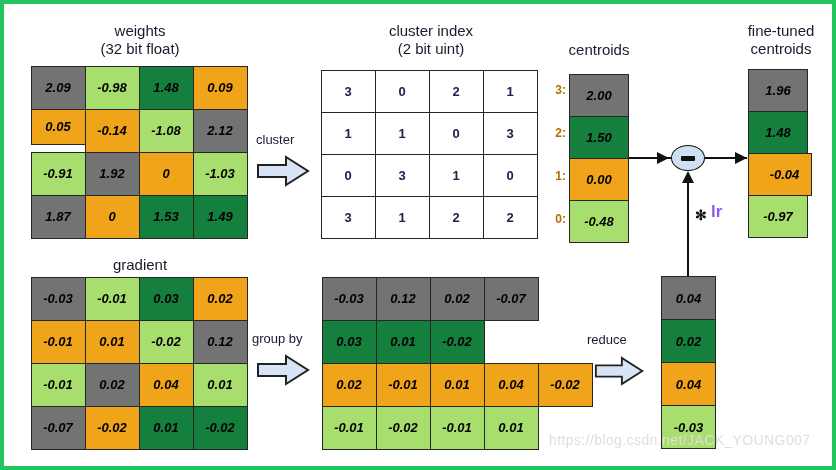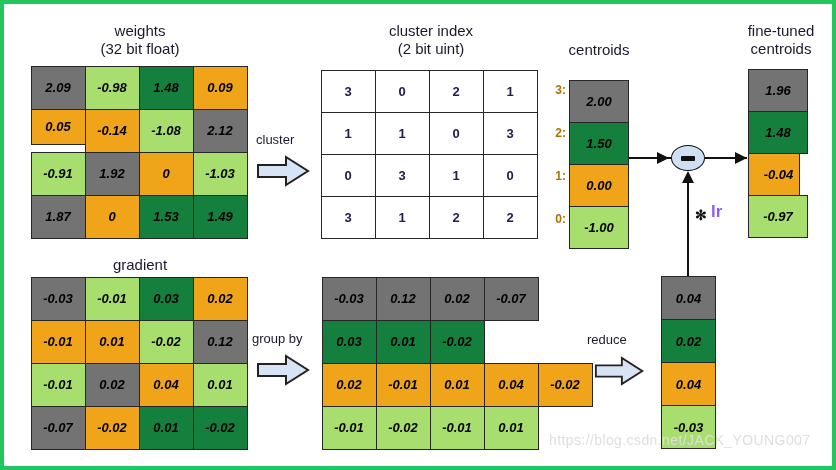--- a/index.html
+++ b/index.html
@@ -160,25 +160,25 @@
         <div class="cell c-white" style="width: 55px; height: 43px;">0</div>
       </div>
       <div class="grow">
         <div class="cell c-white" style="width: 55px; height: 43px;">3</div>
         <div class="cell c-white" style="width: 55px; height: 43px;">1</div>
         <div class="cell c-white" style="width: 55px; height: 43px;">2</div>
         <div class="cell c-white" style="width: 55px; height: 43px;">2</div>
       </div>
     </div>
 
-  <div class="vec" id="centroids-vec" style="left:565px;top:76px;justify-content:center;">
+  <div class="vec" id="centroids-vec" style="left:565px;top:70px;justify-content:center;">
       <div class="vcell c-blue" style="width: 60px; height: 43px;">2.00</div>
       <div class="vcell c-pink" style="width: 60px; height: 43px;">1.50</div>
       <div class="vcell c-orange" style="width: 60px; height: 43px;">0.00</div>
-      <div class="vcell c-green" style="width: 60px; height: 43px;">-1.00</div>
+      <div class="vcell c-green" style="width: 60px; height: 43px;">-0.48</div>
     </div>
   <div id="centroid-labels">
       <div class="vlabel" style="left: 544px; top: 79px; width: 18px;">3:</div>
       <div class="vlabel" style="left: 544px; top: 122px; width: 18px;">2:</div>
       <div class="vlabel" style="left: 544px; top: 165px; width: 18px;">1:</div>
       <div class="vlabel" style="left: 544px; top: 208px; width: 18px;">0:</div>
     </div>
 
   <div class="line" style="left:625px;top:153px;width:42px;height:2px;"></div>
   <svg style="position:absolute;left:653px;top:147px;" width="14" height="14" viewBox="0 0 14 14">
@@ -197,21 +197,21 @@
   <svg style="position:absolute;left:677px;top:167px;" width="14" height="14" viewBox="0 0 14 14">
     <polygon points="1,12 7,0 13,12" fill="#111"></polygon>
   </svg>
 
   <div class="lrstar" style="left:691px;top:203px;">✻</div>
   <div class="lr" style="left:707px;top:198px;">lr</div>
 
   <div class="vec" id="fine-vec" style="left:744px;top:65px;">
       <div class="vcell c-blue" style="width: 60px; height: 43px;">1.96</div>
       <div class="vcell c-pink" style="width: 60px; height: 43px;">1.48</div>
-      <div class="vcell c-orange" style="width: 52px; height: 43px; padding-left: 9px;">-0.04</div>
+      <div class="vcell c-orange" style="width: 64px; height: 43px; padding-left: 9px;">-0.04</div>
       <div class="vcell c-green" style="width: 60px; height: 43px;">-0.97</div>
     </div>
 
   <div class="grid" id="gradient-grid" style="left:27px;top:273px;">
       <div class="grow">
         <div class="cell c-blue" style="width: 55px; height: 44px;">-0.03</div>
         <div class="cell c-green" style="width: 55px; height: 44px;">-0.01</div>
         <div class="cell c-pink" style="width: 55px; height: 44px;">0.03</div>
         <div class="cell c-orange" style="width: 55px; height: 44px;">0.02</div>
       </div>

